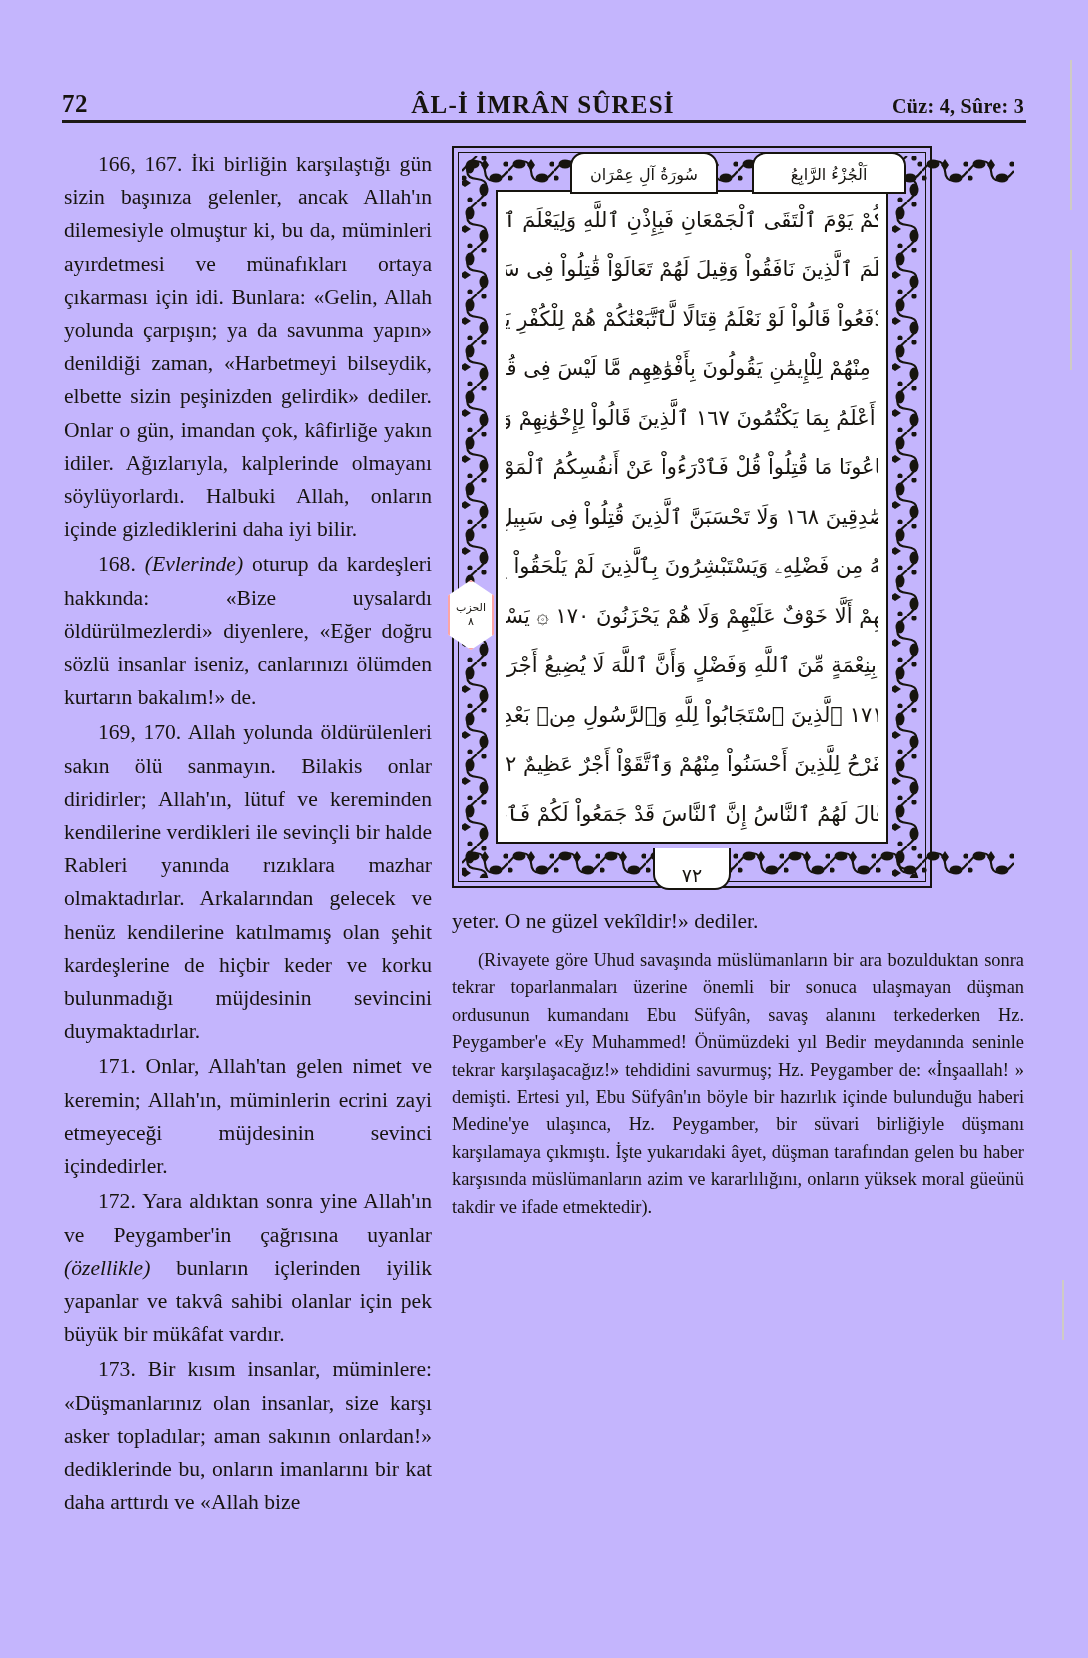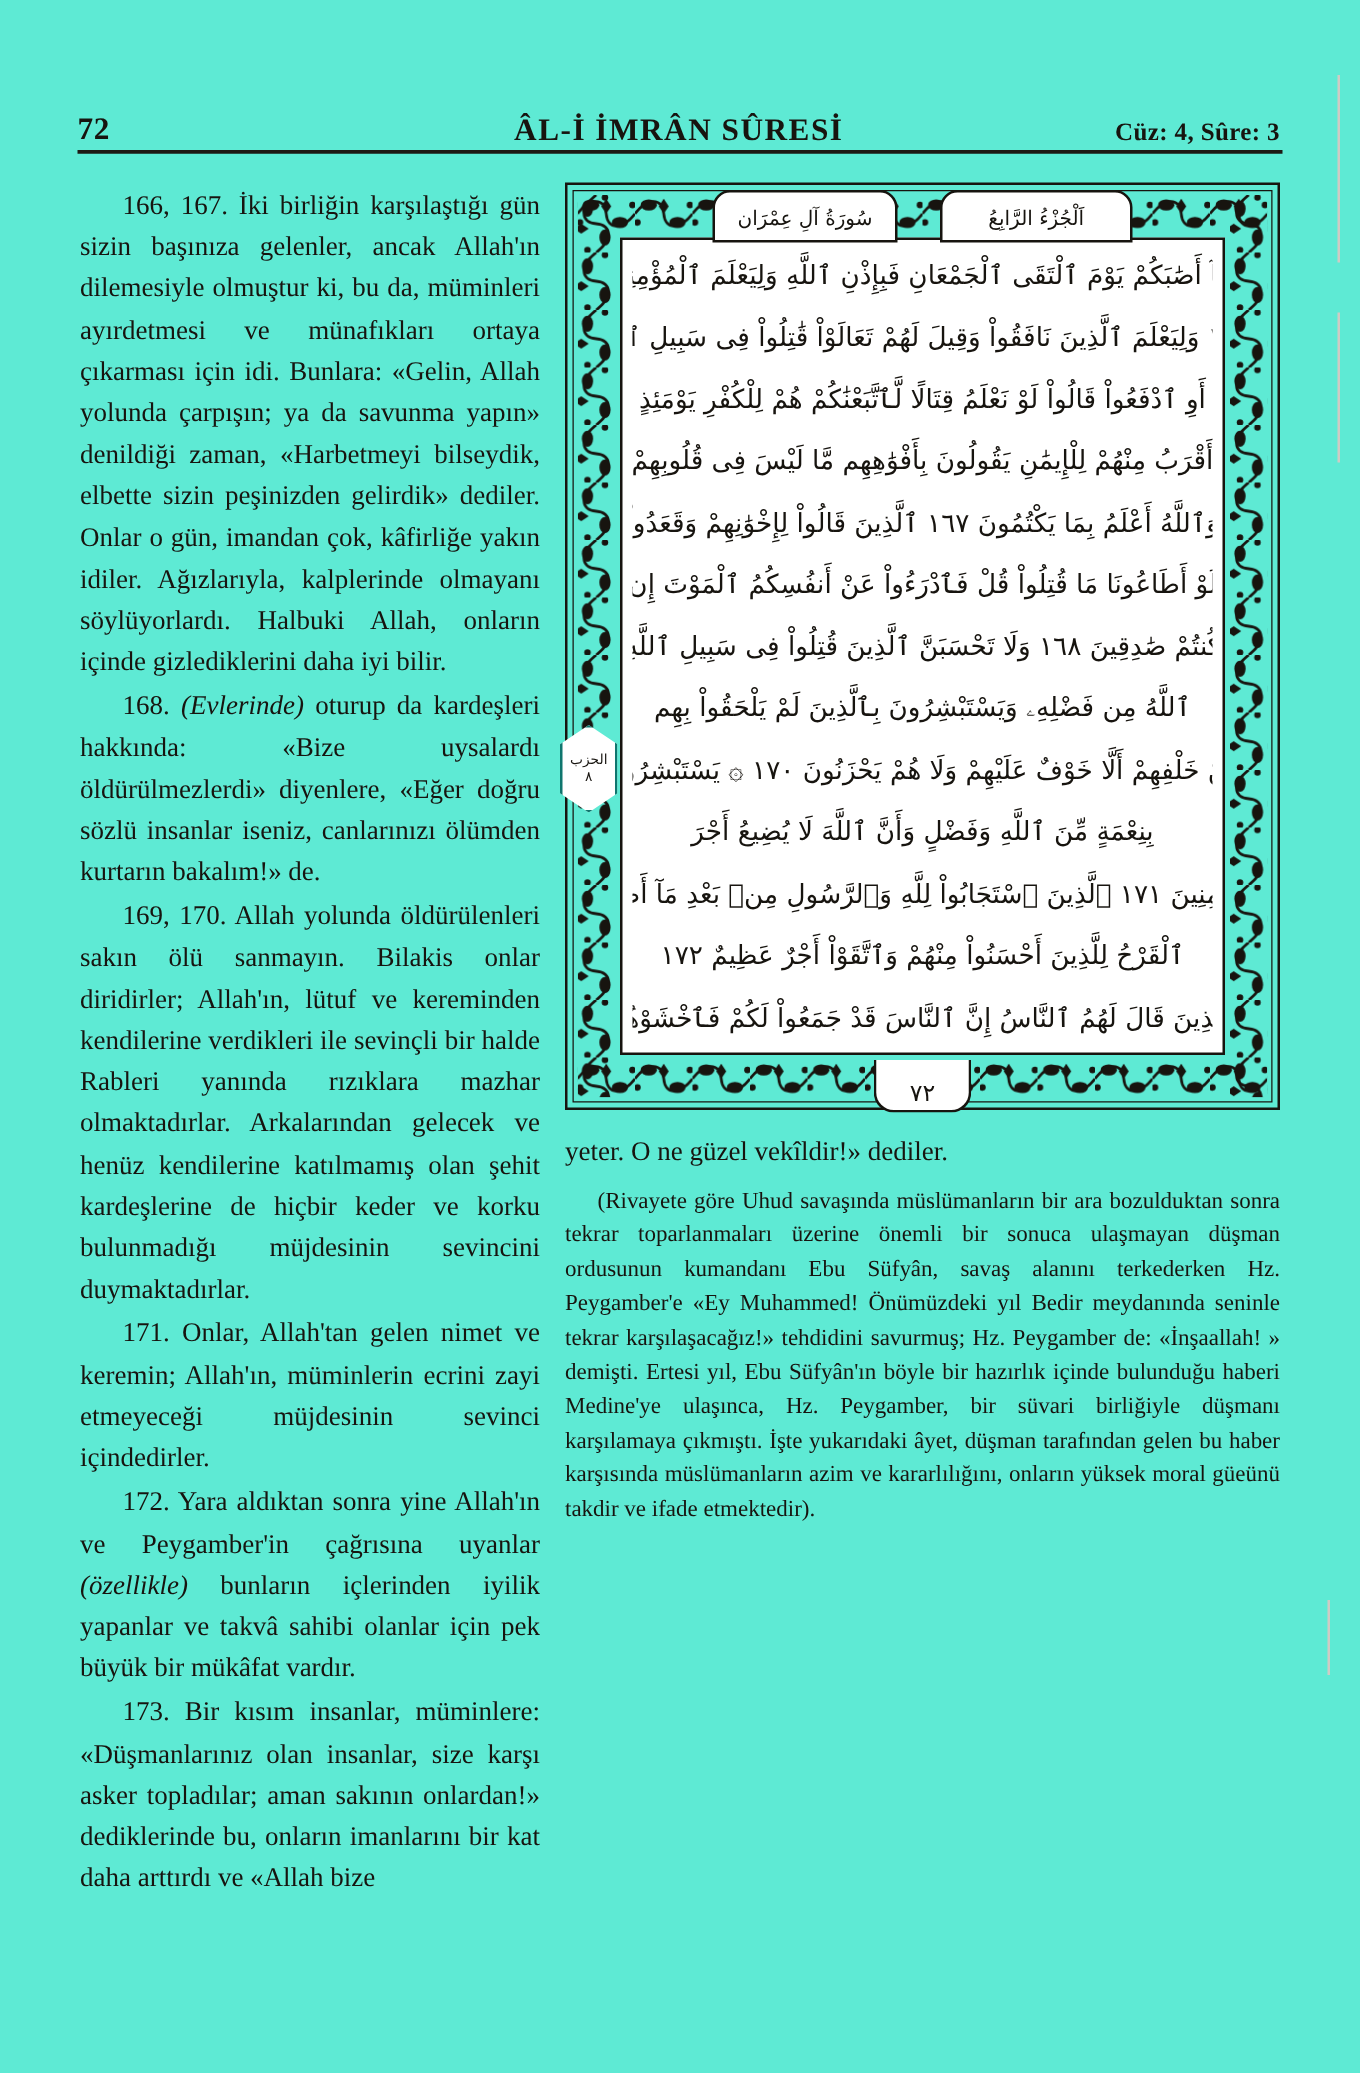--- a/index.html
+++ b/index.html
@@ -12,21 +12,21 @@
     height: 1658px;
     position: relative;
     font-family: "Liberation Serif", "DejaVu Serif", serif;
     color: #17140f;
     overflow: hidden;
   }
 
   .page {
     position: absolute;
     inset: 0;
-    background: #5eead4;
+    background: #c4b5fd;
   }
 
   
   .runhead {
     position: absolute;
     left: 62px;
     top: 78px;
     width: 962px;
     height: 42px;
   }
@@ -109,21 +109,21 @@
     line-height: 27.4px;
     text-align: justify;
     text-indent: 26px;
   }
 
   
   .quran {
     position: absolute;
     left: 452px;
     top: 146px;
-    width: 572px;
+    width: 480px;
     height: 742px;
   }
   
   .q-rule-outer {
     position: absolute;
     inset: 0;
     border: 2px solid #17140f;
   }
   .q-rule-outer2 {
     position: absolute;
@@ -171,21 +171,21 @@
   }
 
   
   .hizb {
     position: absolute;
     left: -4px;
     top: 434px;
     width: 42px;
     height: 66px;
     background: #ffffff;
-    border: 2px solid #0f766e;
+    border: 2px solid #fca5a5;
     z-index: 6;
     display: flex;
     flex-direction: column;
     align-items: center;
     justify-content: center;
     clip-path: polygon(50% 0%, 100% 22%, 100% 78%, 50% 100%, 0% 78%, 0% 22%);
     direction: rtl;
   }
   .hizb span {
     font-family: "DejaVu Sans", "Liberation Sans", sans-serif;

